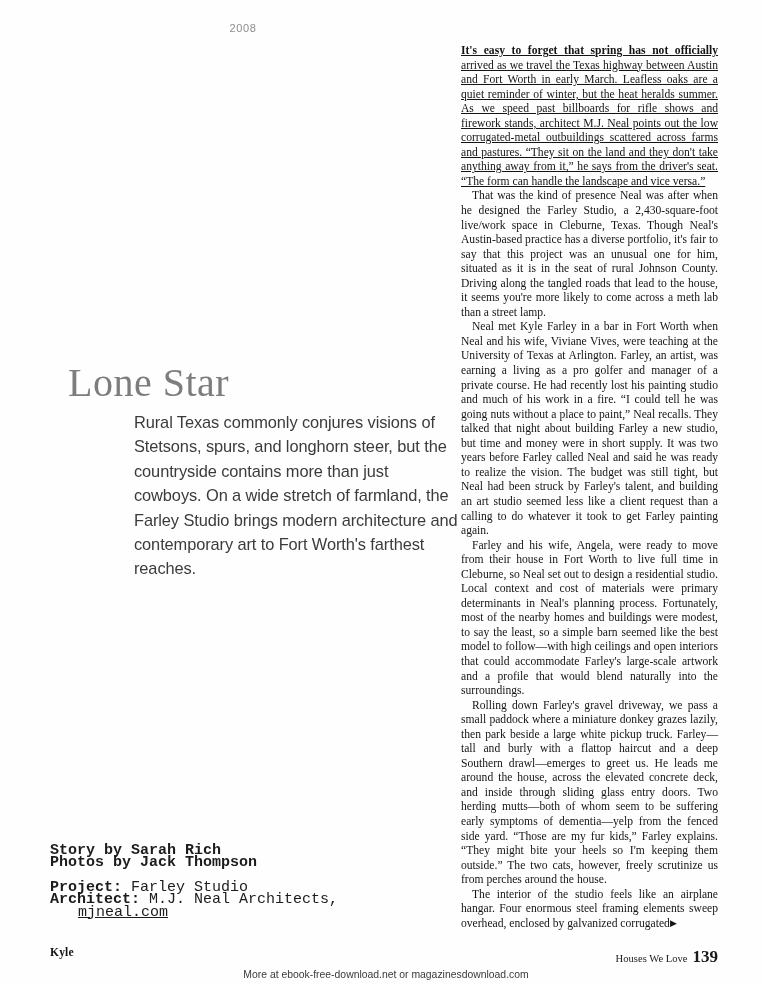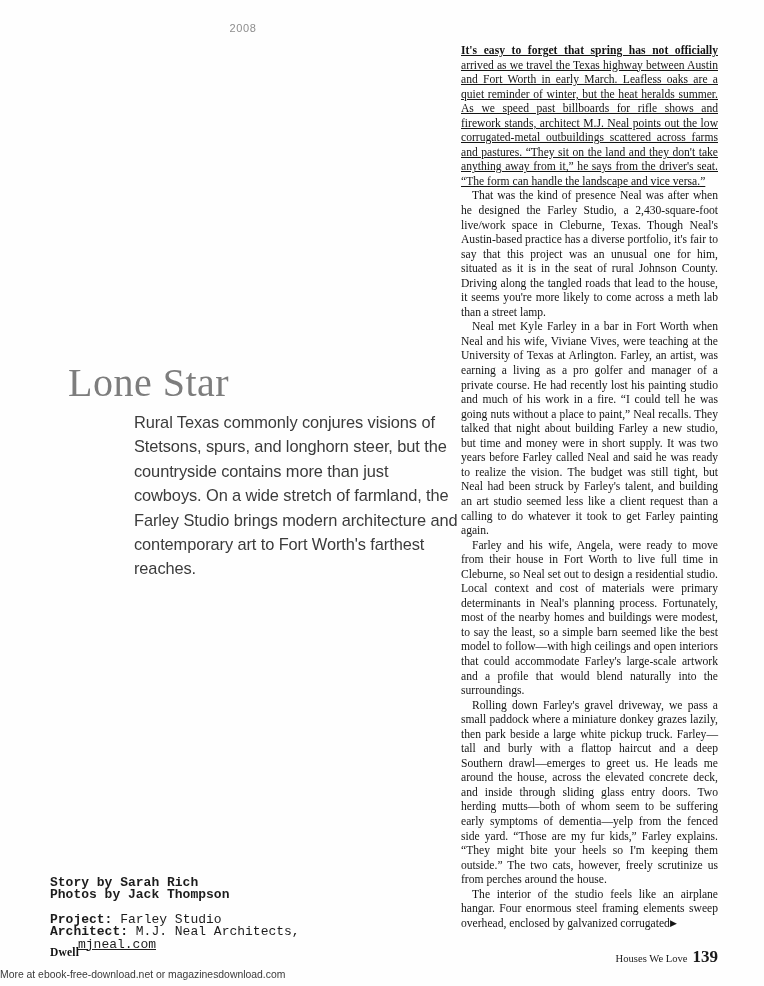--- a/index.html
+++ b/index.html
@@ -66,24 +66,24 @@
     line-height: 24.4px;
     color: #3b3b3b;
     letter-spacing: -0.1px;
     margin-left: 16px;
   }
 
   
   .credits {
     position: absolute;
     left: 50px;
-    top: 877px;
+    top: 845px;
     width: 330px;
     font-family: "Liberation Mono", monospace;
-    font-size: 13px;
+    font-size: 15px;
     line-height: 12.4px;
     color: #1c1c1c;
   }
   .credits .byline { margin-bottom: 12px; }
   .credits .byline div { font-weight: bold; }
   .credits .field-label { font-weight: bold; }
   .credits .link {
     text-decoration: underline;
     color: #1c1c1c;
     margin-left: 28px;
@@ -140,23 +140,24 @@
     font-size: 10.6px;
     color: #1a1a1a;
   }
   .footer-right .folio {
     font-weight: bold;
     margin-left: 5px;
     font-size: 17px;
   }
   .watermark {
     position: absolute;
-    left: 0;
+    left: 8px;
     right: 0;
     top: 969px;
+    text-align: center;
     font-family: "Liberation Sans", sans-serif;
     font-size: 10.4px;
     color: #3a3a3a;
   }
 </style>
 </head>
 <body>
 
 <div class="page">
 
@@ -184,21 +185,21 @@
 
   <div class="body-col">
     <p class="first"><span class="lead-in">It's easy to forget that spring has not officially</span><span> arrived as we travel the Texas highway between Austin and Fort Worth in early March. Leafless oaks are a quiet reminder of winter, but the heat heralds summer. As we speed past billboards for rifle shows and firework stands, architect M.J. Neal points out the low corrugated-metal outbuildings scattered across farms and pastures. “They sit on the land and they don't take anything away from it,” he says from the driver's seat. “The form can handle the landscape and vice versa.”</span></p>
     <p>That was the kind of presence Neal was after when he designed the Farley Studio, a 2,430-square-foot live/work space in Cleburne, Texas. Though Neal's Austin-based practice has a diverse portfolio, it's fair to say that this project was an unusual one for him, situated as it is in the seat of rural Johnson County. Driving along the tangled roads that lead to the house, it seems you're more likely to come across a meth lab than a street lamp.</p>
     <p>Neal met Kyle Farley in a bar in Fort Worth when Neal and his wife, Viviane Vives, were teaching at the University of Texas at Arlington. Farley, an artist, was earning a living as a pro golfer and manager of a private course. He had recently lost his painting studio and much of his work in a fire. “I could tell he was going nuts without a place to paint,” Neal recalls. They talked that night about building Farley a new studio, but time and money were in short supply. It was two years before Farley called Neal and said he was ready to realize the vision. The budget was still tight, but Neal had been struck by Farley's talent, and building an art studio seemed less like a client request than a calling to do whatever it took to get Farley painting again.</p>
     <p>Farley and his wife, Angela, were ready to move from their house in Fort Worth to live full time in Cleburne, so Neal set out to design a residential studio. Local context and cost of materials were primary determinants in Neal's planning process. Fortunately, most of the nearby homes and buildings were modest, to say the least, so a simple barn seemed like the best model to follow—with high ceilings and open interiors that could accommodate Farley's large-scale artwork and a profile that would blend naturally into the surroundings.</p>
     <p>Rolling down Farley's gravel driveway, we pass a small paddock where a miniature donkey grazes lazily, then park beside a large white pickup truck. Farley—tall and burly with a flattop haircut and a deep Southern drawl—emerges to greet us. He leads me around the house, across the elevated concrete deck, and inside through sliding glass entry doors. Two herding mutts—both of whom seem to be suffering early symptoms of dementia—yelp from the fenced side yard. “Those are my fur kids,” Farley explains. “They might bite your heels so I'm keeping them outside.” The two cats, however, freely scrutinize us from perches around the house.</p>
     <p><span>The interior of the studio feels like an airplane hangar. Four enormous steel framing elements sweep overhead, enclosed by galvanized corrugated</span><span class="cont-arrow">▶</span></p>
   </div>
 
-  <div class="footer-left">Dwell</div>
+  <div class="footer-left">Kyle</div>
 
   <div class="footer-right">
     <span>Houses We Love</span><span class="folio">139</span>
   </div>
 
   <div class="watermark">More at ebook-free-download.net or magazinesdownload.com</div>
 
 </div>
 
 </body></html>

